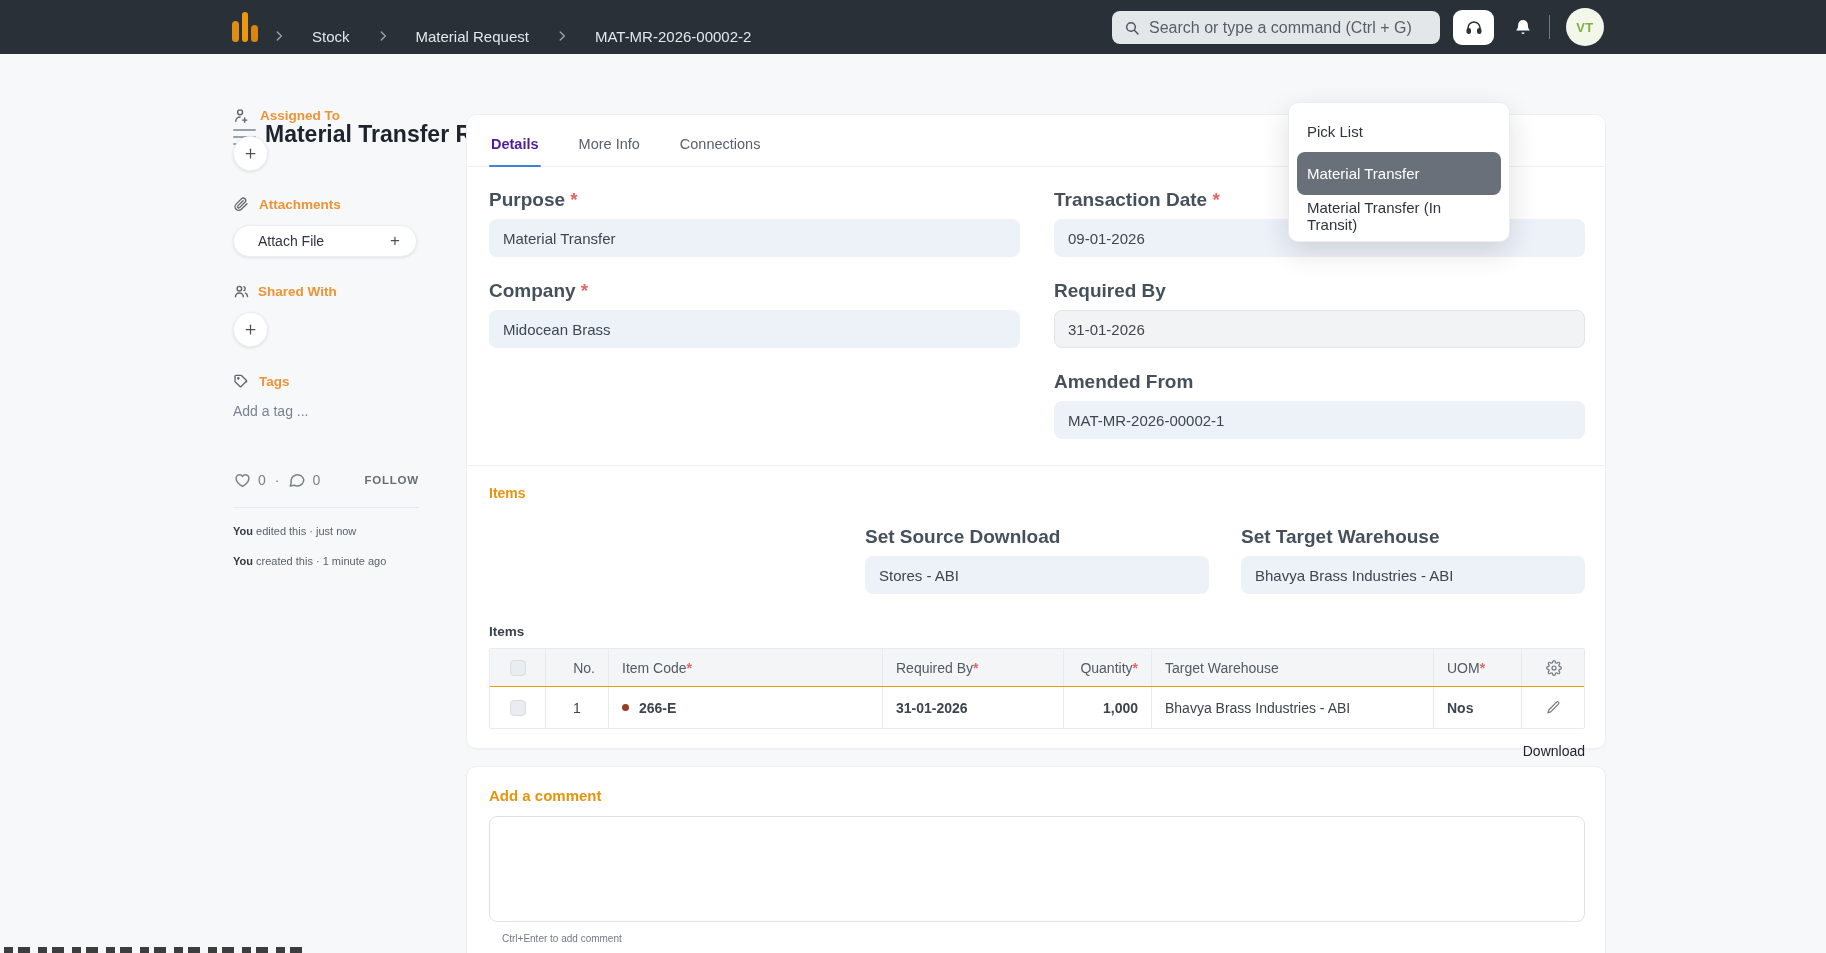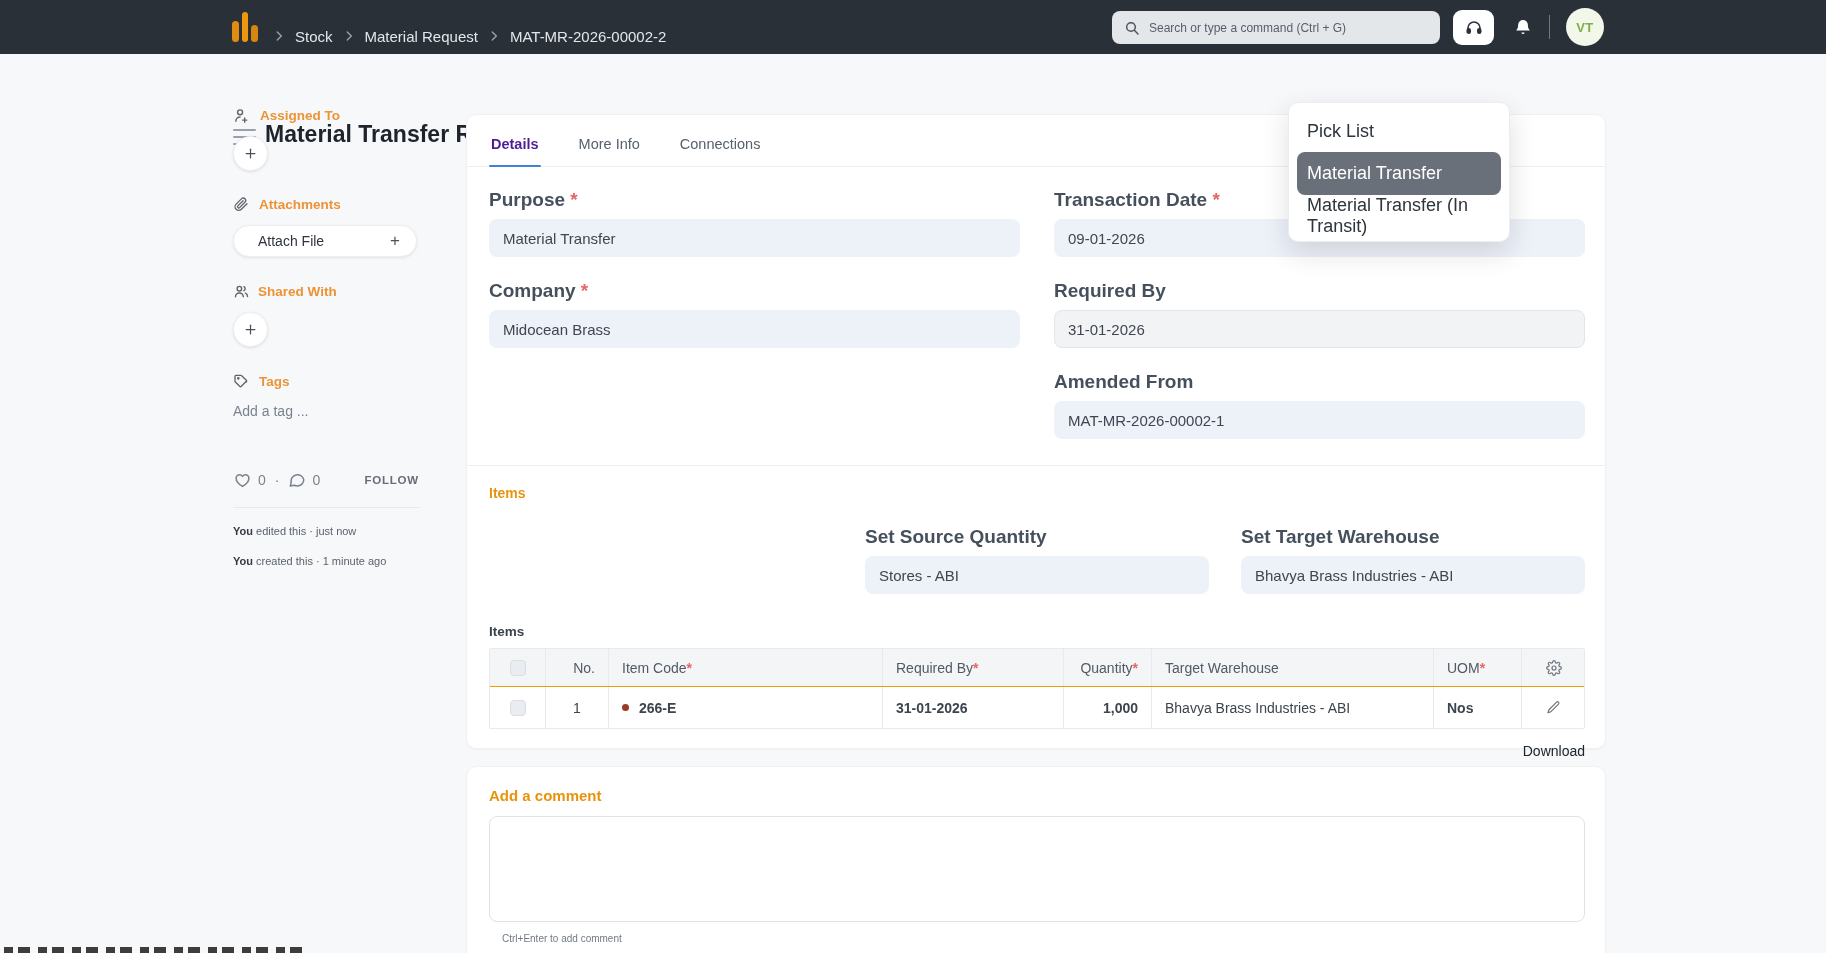--- a/index.html
+++ b/index.html
@@ -7,26 +7,26 @@
   body { font-family:"Liberation Sans","DejaVu Sans",sans-serif; background:#f7f8fa; }
   .screen { position:relative; width:1826px; height:953px; overflow:hidden; background:#f7f8fa; }
 
   
   .navbar { position:absolute; left:0; top:0; width:1826px; height:54px; background:#293038; display:flex; align-items:center; }
   .logo { position:absolute; left:232px; top:12px; width:26px; height:30px; display:flex; align-items:flex-end; gap:3px; }
   .logo i { display:block; width:7px; border-radius:4px; background:#df8d12; }
   .logo i:nth-child(1){ height:21px; }
   .logo i:nth-child(2){ height:30px; background:#ec970d; }
   .logo i:nth-child(3){ height:17px; background:#d8860f; }
-  .crumbs { position:absolute; left:272px; top:0; height:72px; display:flex; align-items:center; gap:9px; }
+  .crumbs { position:absolute; left:272px; top:0; height:72px; display:flex; align-items:center; gap:26px; }
   .crumb { color:#e3e7ea; font-size:15px; text-decoration:none; white-space:nowrap; }
   .crumb-sep { color:#98a1aa; display:flex; align-items:center; }
   .nav-search { position:absolute; left:1112px; top:11px; width:328px; height:33px; background:#e4e7ea; border-radius:8px; display:flex; align-items:center; padding:0 12px; gap:9px; }
   .nav-search svg { flex:0 0 auto; }
-  .nav-search input { border:none; outline:none; background:transparent; font-size:12px; color:#3e454e; width:100%; font-family:inherit; }
+  .nav-search input { border:none; outline:none; background:transparent; font-size:16px; color:#3e454e; width:100%; font-family:inherit; }
   .nav-search input::placeholder { color:#565e68; opacity:1; }
   .headset-btn { position:absolute; left:1453px; top:10px; width:41px; height:35px; background:#ffffff; border:none; border-radius:9px; display:flex; align-items:center; justify-content:center; cursor:pointer; }
   .bell-btn { position:absolute; left:1508px; top:13px; width:30px; height:28px; background:transparent; border:none; display:flex; align-items:center; justify-content:center; cursor:pointer; }
   .nav-divider { position:absolute; left:1549px; top:15px; width:1px; height:24px; background:rgba(255,255,255,0.35); }
   .avatar { position:absolute; left:1566px; top:8px; width:38px; height:38px; border-radius:50%; background:#f2f7ea; color:#7fae4a; font-size:13px; font-weight:700; display:flex; align-items:center; justify-content:center; letter-spacing:0.5px; cursor:pointer; }
 
   
   .page-header { position:absolute; left:0; top:54px; width:1826px; height:68px; }
   .hamburger { position:absolute; left:233px; top:74px; width:23px; height:18px; background:none; border:none; cursor:pointer; display:flex; flex-direction:column; justify-content:space-between; padding:1px 0; }
   .hamburger i { display:block; height:2px; border-radius:2px; background:#99a2ac; }
@@ -36,21 +36,21 @@
   .hdr-actions { position:absolute; left:1230px; top:65px; height:33px; display:flex; gap:10px; }
   .btn { height:33px; border:1px solid #e9ecef; border-radius:8px; background:#fff; color:#2f353c; font-size:14px; font-family:inherit; display:flex; align-items:center; justify-content:center; cursor:pointer; box-shadow:0 1px 2px rgba(25,39,52,0.06); white-space:nowrap; }
   .btn-stop { width:47px; }
   .btn-cancel { width:65px; }
   .btn-icon { width:30px; color:#30373f; }
   .btn-primary { width:76px; background:#f28e07; border-color:#f28e07; color:#fff; gap:7px; }
   .btn-more { width:30px; font-weight:700; letter-spacing:1px; padding-bottom:7px; }
 
   
   .dropdown { position:absolute; left:1288px; top:102px; width:222px; height:140px; background:#fff; border:1px solid #ecedf0; border-radius:10px; box-shadow:0 10px 28px rgba(20,28,40,0.14); z-index:50; padding:9px 8px; }
-  .dropdown .dd-item { height:38px; display:flex; align-items:center; padding:0 10px; font-size:18px; color:#2e343b; border-radius:8px; cursor:pointer; }
+  .dropdown .dd-item { height:38px; display:flex; align-items:center; padding:0 10px; font-size:15px; color:#2e343b; border-radius:8px; cursor:pointer; }
   .dropdown .dd-item.selected { background:#69707a; color:#ffffff; height:43px; margin:2px 0; }
 
   
   .sidebar { position:absolute; left:233px; top:104px; width:186px; }
   .sb-head { display:flex; align-items:center; gap:10px; color:#ec9336; font-size:13.5px; font-weight:600; cursor:pointer; }
   .sb-head svg { color:#5d656e; }
   .add-circle { width:35px; height:35px; border-radius:50%; border:1px solid #eceef1; background:#fff; box-shadow:0 1px 3px rgba(25,39,52,0.12); color:#4a525b; display:flex; align-items:center; justify-content:center; cursor:pointer; }
   .attach-pill { width:184px; height:32px; border-radius:16px; border:1px solid #eceef1; background:#fff; box-shadow:0 1px 3px rgba(25,39,52,0.1); display:flex; align-items:center; justify-content:space-between; padding:0 16px 0 24px; font-size:14px; color:#2f353c; font-family:inherit; cursor:pointer; }
   .attach-pill .plus { color:#4a525b; font-size:17px; font-weight:400; }
   .add-tag { color:#79838f; font-size:14px; cursor:text; }
@@ -320,21 +320,21 @@
           <input class="input" readonly="" value="MAT-MR-2026-00002-1" style="">
         </div>
       </div>
 
       <div class="section-divider"></div>
       <div class="section-heading">Items</div>
 
       <div class="wh-grid">
         <div></div>
         <div class="field">
-          <label>Set Source Quantity</label>
+          <label>Set Source Download</label>
           <input class="input" readonly="" value="Stores - ABI" style="">
         </div>
         <div class="field">
           <label>Set Target Warehouse</label>
           <input class="input" readonly="" value="Bhavya Brass Industries - ABI" style="">
         </div>
       </div>
 
       <div class="grid-label">Items</div>
 

